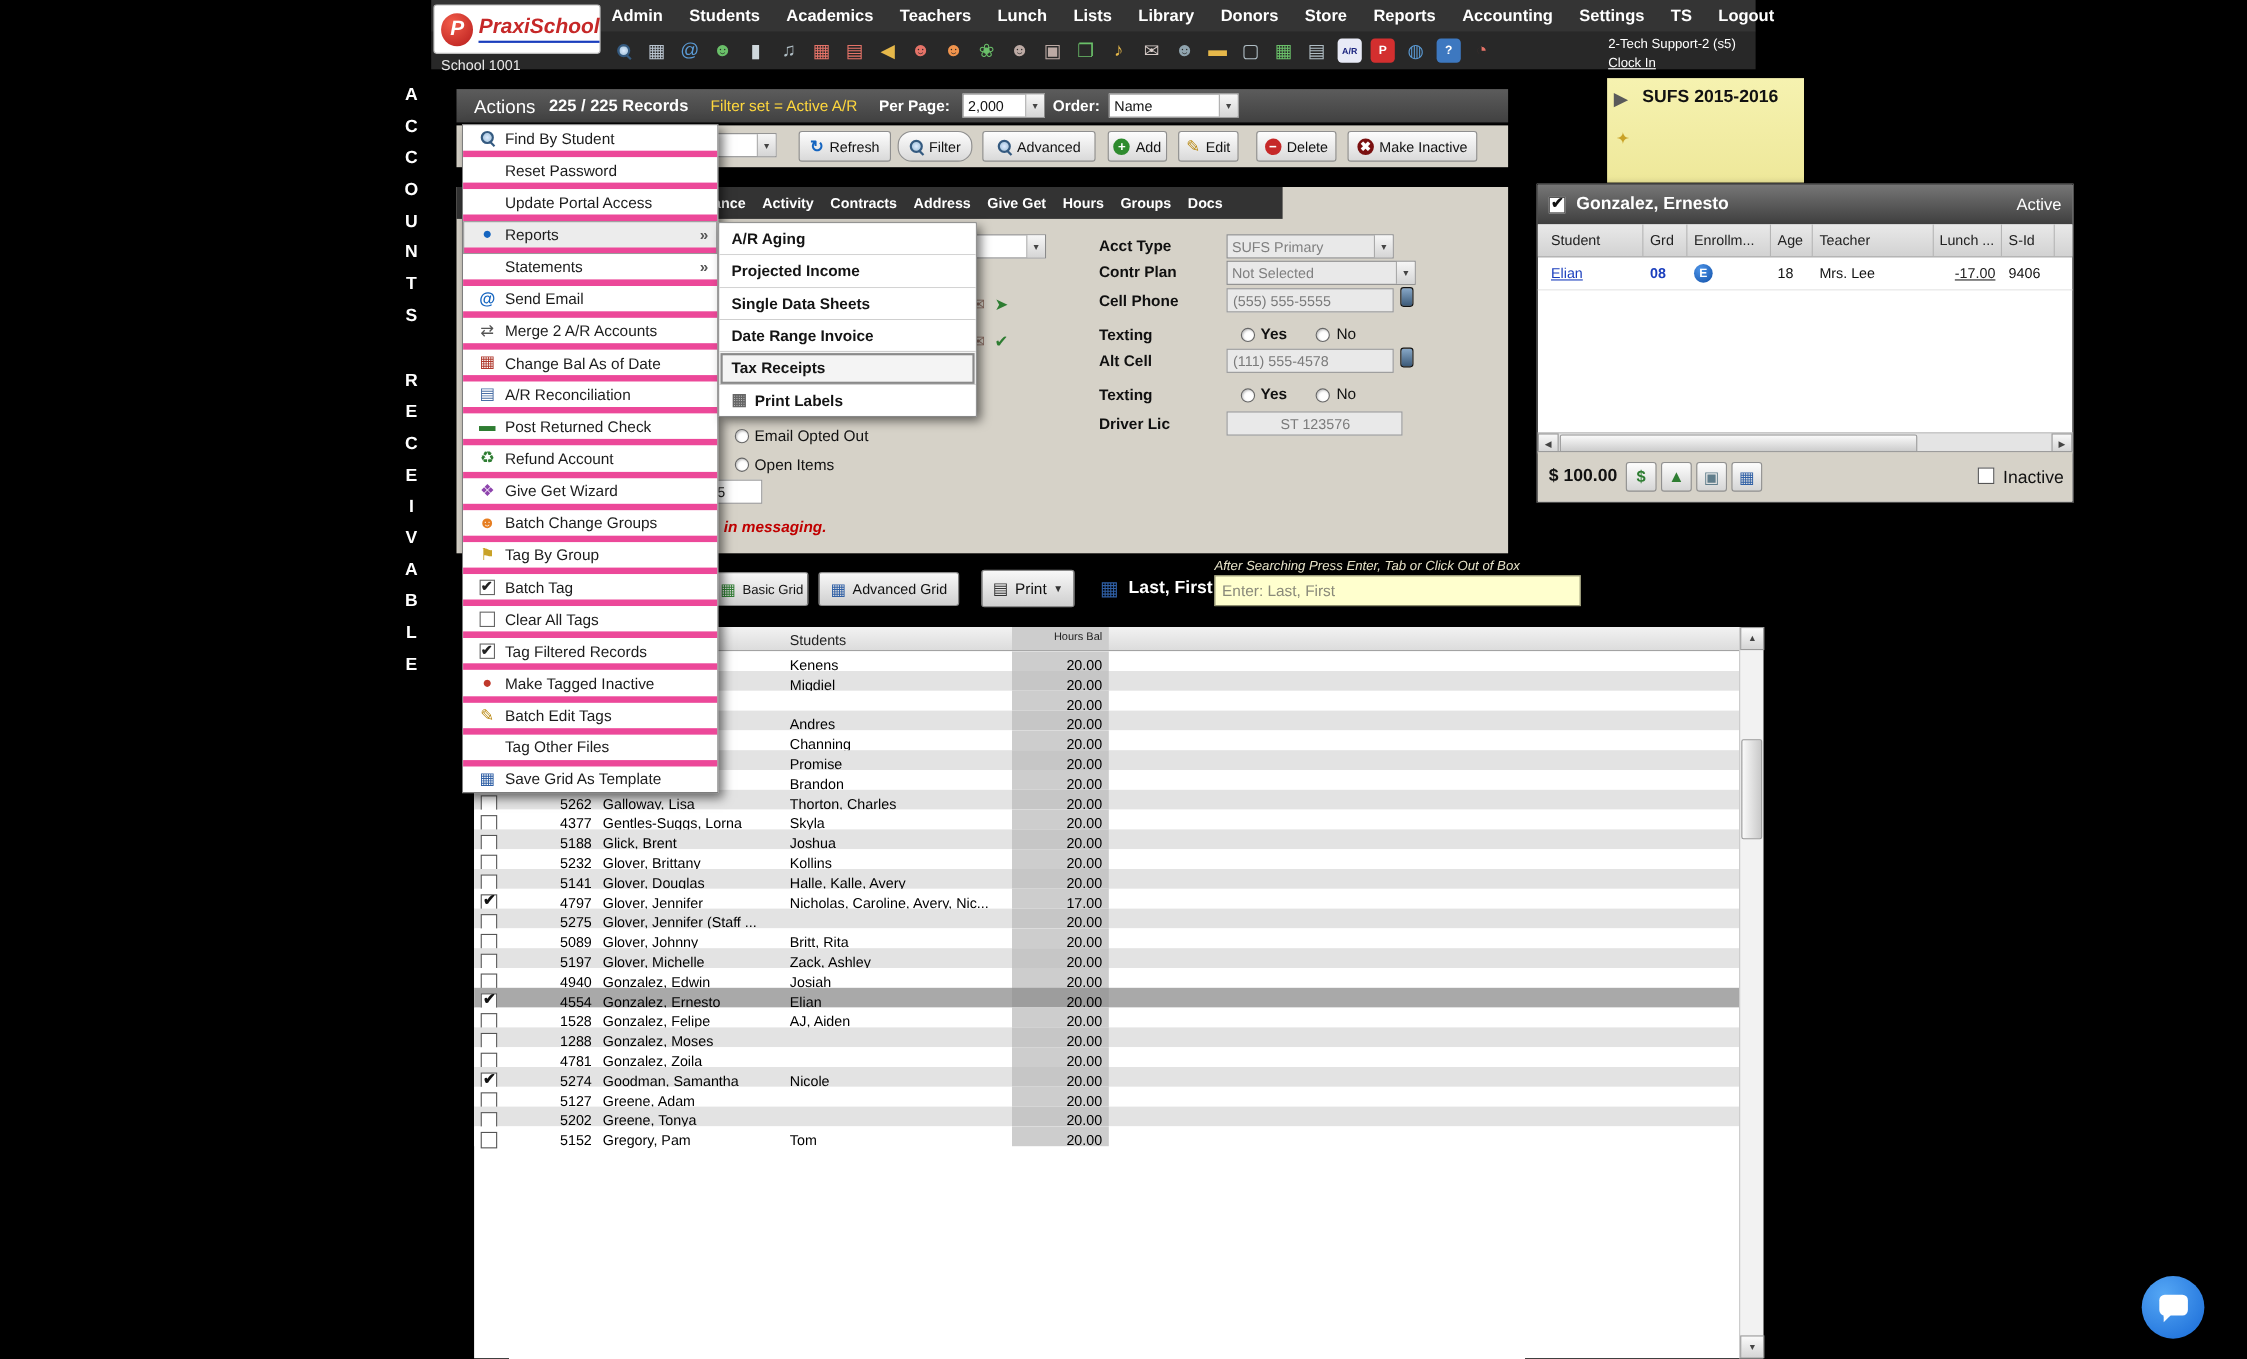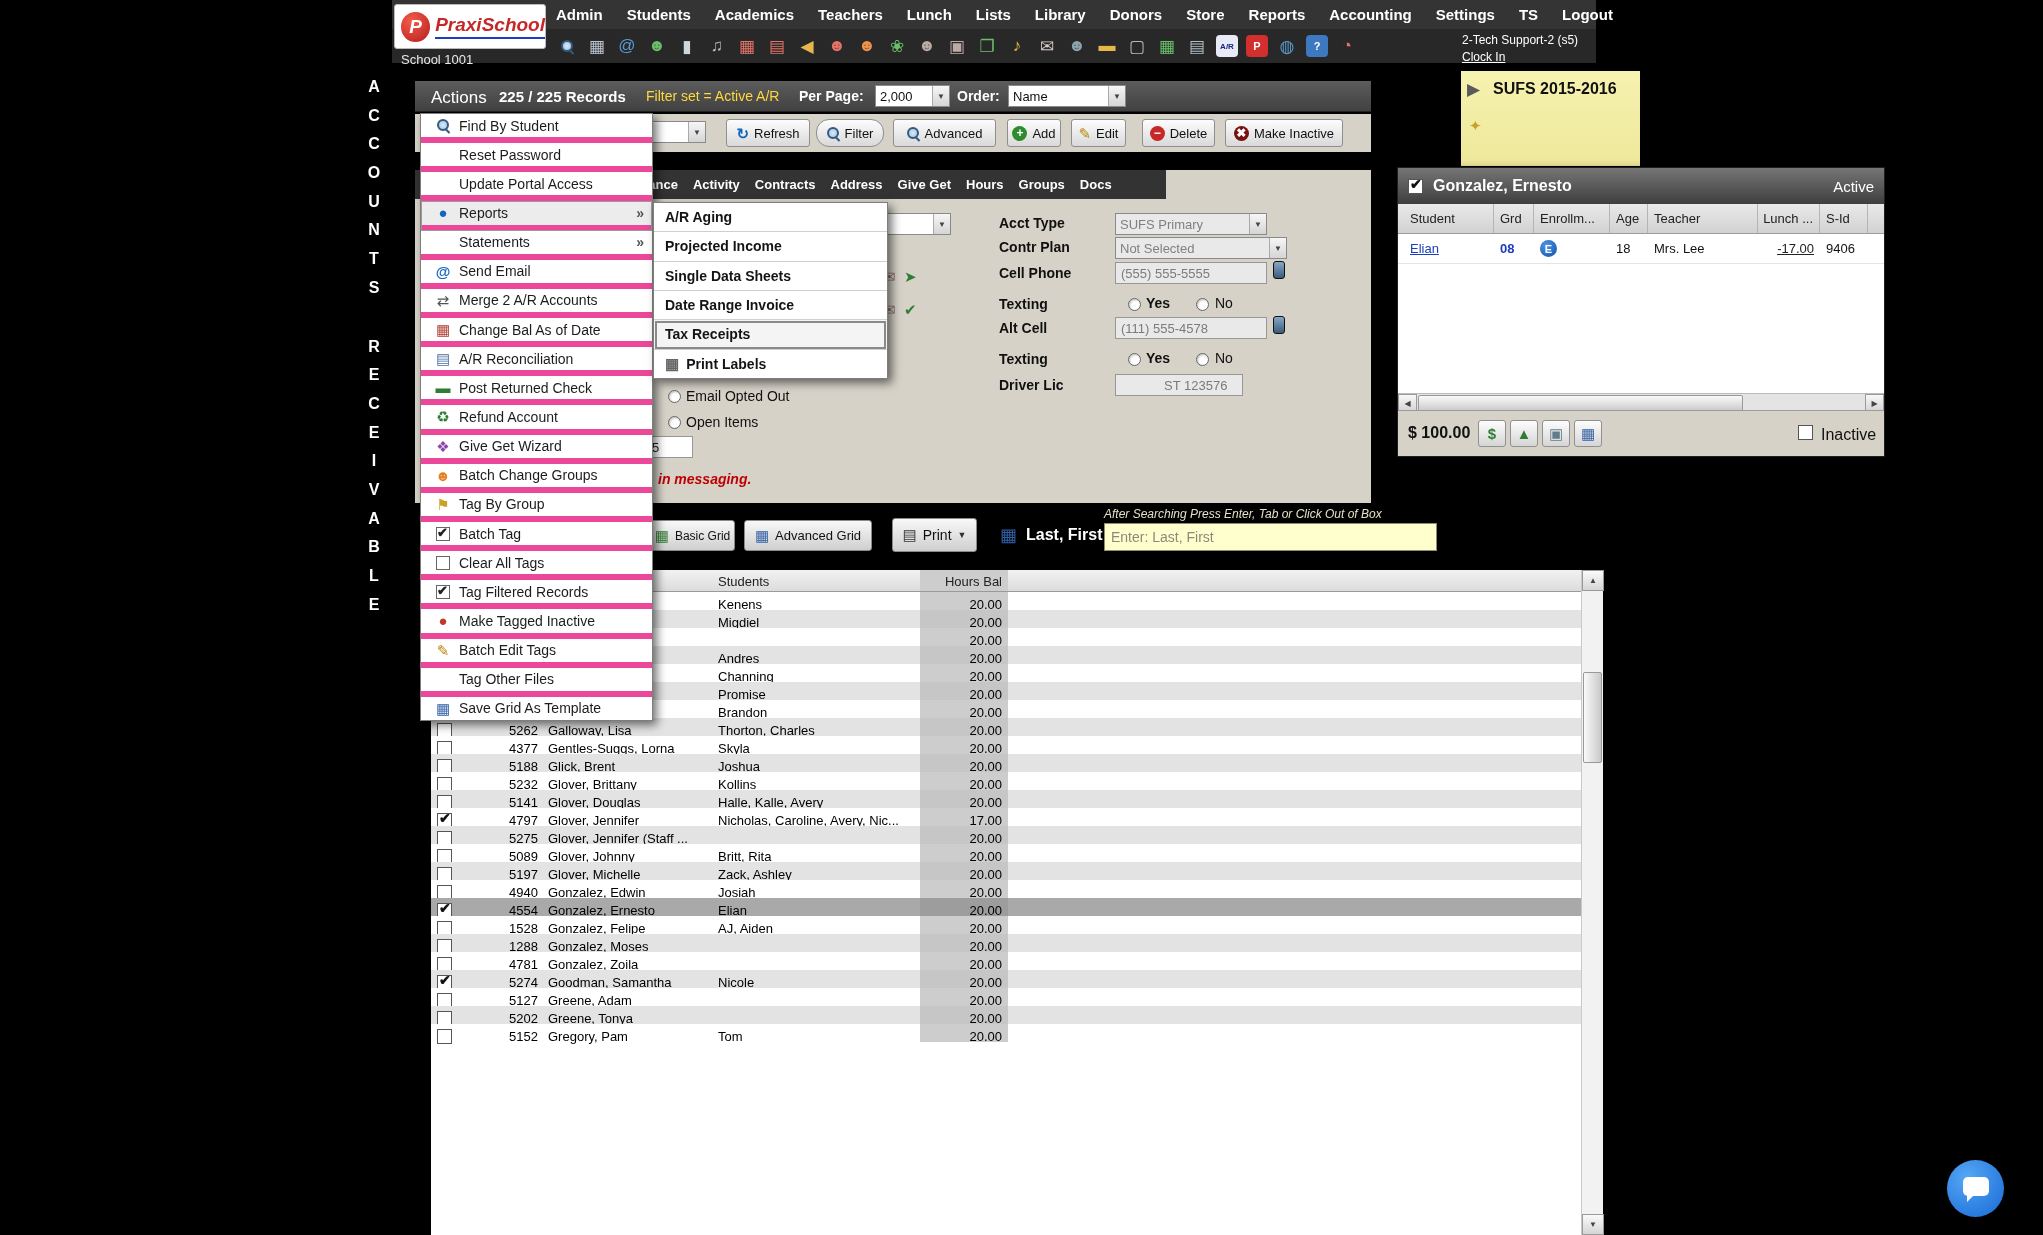--- a/index.html
+++ b/index.html
@@ -126,21 +126,21 @@
 .sort-label{position:absolute;left:1026px;top:526px;color:#fff;font-weight:bold;font-size:16px;z-index:2}
 .search-hint{position:absolute;left:1104px;top:507px;width:345px;color:#e6e2c8;font-style:italic;font-size:12px;z-index:2;white-space:nowrap}
 .search-input{position:absolute;left:1104px;top:523px;width:333px;height:28px;background:#ffffce;border:1px solid #8f8f6f;font-size:14px;padding:0 6px;color:#555;z-index:2;font-family:inherit}
 .search-input::placeholder{color:#8a8a7a;opacity:1}
 
 
 .tbl{position:absolute;left:431px;top:570px;width:1172px;height:665px;background:#fff;z-index:1}
 .thead{position:absolute;left:0;top:0;width:1150px;height:22px;background:linear-gradient(#f2f2f2,#dcdcdc);border-bottom:1px solid #9a9a9a}
 .th-hours-bg{position:absolute;left:489px;top:0;width:88px;height:21px;background:#cdcdcd}
 .th-students{position:absolute;left:287px;top:4px;font-size:13px;color:#222;cursor:pointer}
-.th-hours{position:absolute;left:489px;width:82px;top:4px;font-size:13px;color:#222;text-align:right;cursor:pointer}
+.th-hours{position:absolute;left:489px;width:82px;top:4px;font-size:10px;color:#222;text-align:right;cursor:pointer}
 .tbody{position:absolute;left:0;top:22px;width:1150px;height:643px;overflow:hidden}
 .trow{position:relative;height:18px;background:#fff}
 .trow:nth-child(even){background:#e3e3e3}
 .trow.sel-row,.trow.sel-row:nth-child(even){background:#a9a9a9}
 .c-hours-bg{position:absolute;left:489px;top:0;width:88px;height:100%;background:#cdcdcd}
 .trow:nth-child(even) .c-hours-bg{background:#c6c6c6}
 .trow.sel-row .c-hours-bg{background:#9d9d9d}
 .c-id{position:absolute;left:57px;width:50px;top:5px;font-size:13px;text-align:right}
 .c-name{position:absolute;left:117px;top:5px;font-size:13px;white-space:nowrap}
 .c-stu{position:absolute;left:287px;top:5px;font-size:13px;white-space:nowrap}
@@ -334,21 +334,21 @@
   <input class="tin" style="left: 700px; top: 147px; width: 152px;" value="(111) 555-4578">
   <span class="phone-ic" style="left:858px;top:146px"></span>
 
   <span class="flabel" style="left:584px;top:181px">Texting</span>
   <span class="radio" style="left:713px;top:183px"></span>
   <span class="rlabel b" style="left:731px;top:180px">Yes</span>
   <span class="radio" style="left:781px;top:183px"></span>
   <span class="rlabel" style="left:800px;top:180px">No</span>
 
   <span class="flabel" style="left:584px;top:207px">Driver Lic</span>
-  <input class="tin" style="left: 700px; top: 204px; width: 128px; padding-left: 48px;" value="ST 123576">
+  <input class="tin" style="left: 700px; top: 204px; width: 160px; padding-left: 48px;" value="ST 123576">
 
   <span class="radio" style="left:253px;top:220px"></span>
   <span class="rlabel" style="left:271px;top:218px">Email Opted Out</span>
   <span class="radio" style="left:253px;top:246px"></span>
   <span class="rlabel" style="left:271px;top:244px">Open Items</span>
   <input class="tin white" style="left: 231px; top: 266px; width: 47px;" value="5">
   <span class="rednote" style="left:243px;top:301px">in messaging.</span>
 
   <div class="sel" style="left:430px;top:43px;width:106px">
     <span class="sv"></span>

